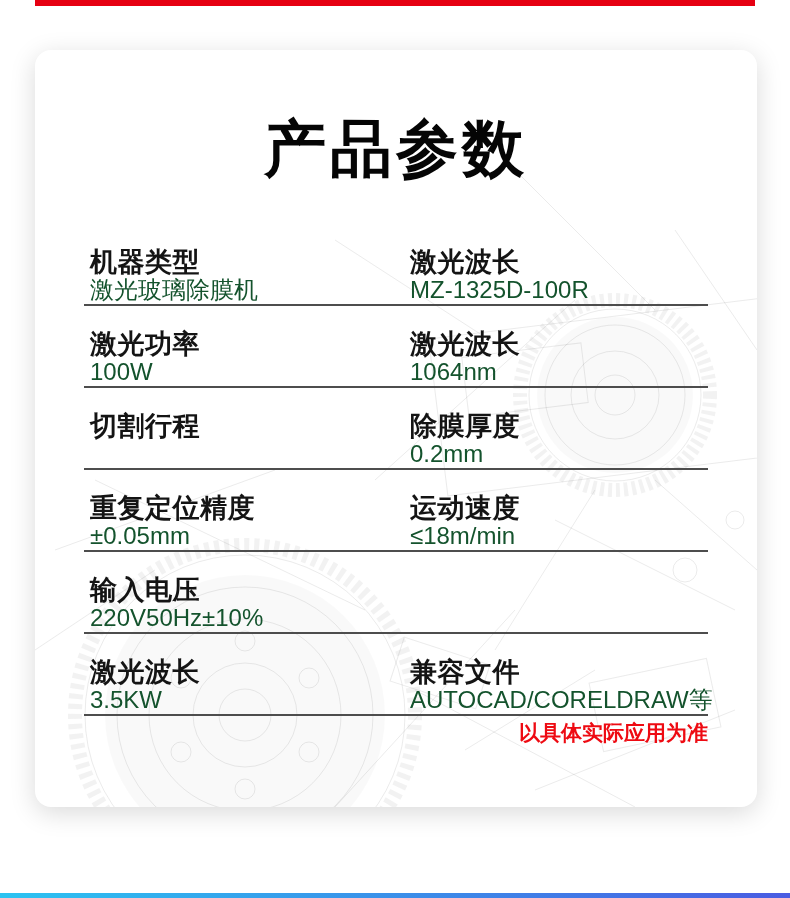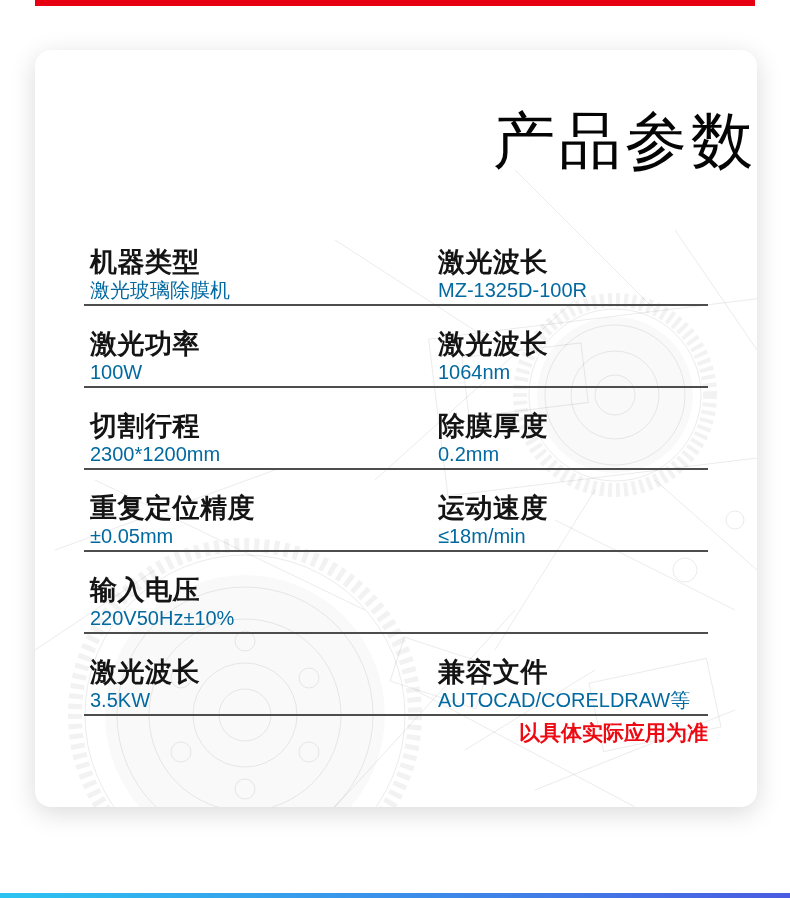--- a/index.html
+++ b/index.html
@@ -15,41 +15,40 @@
   .card{
     position:absolute;left:35px;top:50px;width:722px;height:757px;
     background:#ffffff;border-radius:16px;
     box-shadow:0 6px 26px rgba(0,0,0,0.15);
   }
   .card-bg{
     position:absolute;inset:0;border-radius:16px;overflow:hidden;pointer-events:none;
   }
   .page-title{
     position:absolute;top:58px;left:0;right:0;z-index:2;
-    text-align:right;font-size:62px;line-height:66px;font-weight:400;
-    color:#050505;letter-spacing:4px;margin:0;
+    text-align:center;font-size:62px;line-height:66px;font-weight:700;
+    color:#050505;letter-spacing:4px;margin:8px;
   }
   .specs{
     position:absolute;left:49px;top:197px;width:624px;z-index:2;
   }
   .spec-row{
     display:flex;flex-direction:row;
     padding:0 0 2px 6px;margin-bottom:23px;
     border-bottom:2px solid #4d4d4d;
-    gap:28px;
   }
   .spec-cell{display:flex;flex-direction:column;}
   .spec-cell.left{width:320px;flex:0 0 320px;}
   .spec-cell.right{flex:1;}
   .spec-label{
     font-size:27px;line-height:31px;font-weight:700;color:#141414;
     letter-spacing:0.5px;white-space:nowrap;
   }
   .spec-value{
-    font-size:20px;line-height:24px;font-weight:400;color:#0369a1;
+    font-size:24px;line-height:24px;font-weight:400;color:#14532d;
     white-space:nowrap;
   }
   .note{
     position:absolute;top:670px;right:49px;z-index:2;
     font-size:21px;line-height:26px;color:#ee0a12;font-weight:700;
     white-space:nowrap;
   }
   .bottom-line{
     position:absolute;left:0;top:893px;width:790px;height:5px;
     background:linear-gradient(to right,#2bc3f1,#4a5ce2);
@@ -134,21 +133,20 @@
       </div>
       <div class="spec-cell right">
         <div class="spec-label">激光波长</div>
         <div class="spec-value">1064nm</div>
       </div>
     </div>
 
     <div class="spec-row">
       <div class="spec-cell left">
         <div class="spec-label">切割行程</div>
-        <div class="spec-value">2300*1200mm</div>
       </div>
       <div class="spec-cell right">
         <div class="spec-label">除膜厚度</div>
         <div class="spec-value">0.2mm</div>
       </div>
     </div>
 
     <div class="spec-row">
       <div class="spec-cell left">
         <div class="spec-label">重复定位精度</div>

